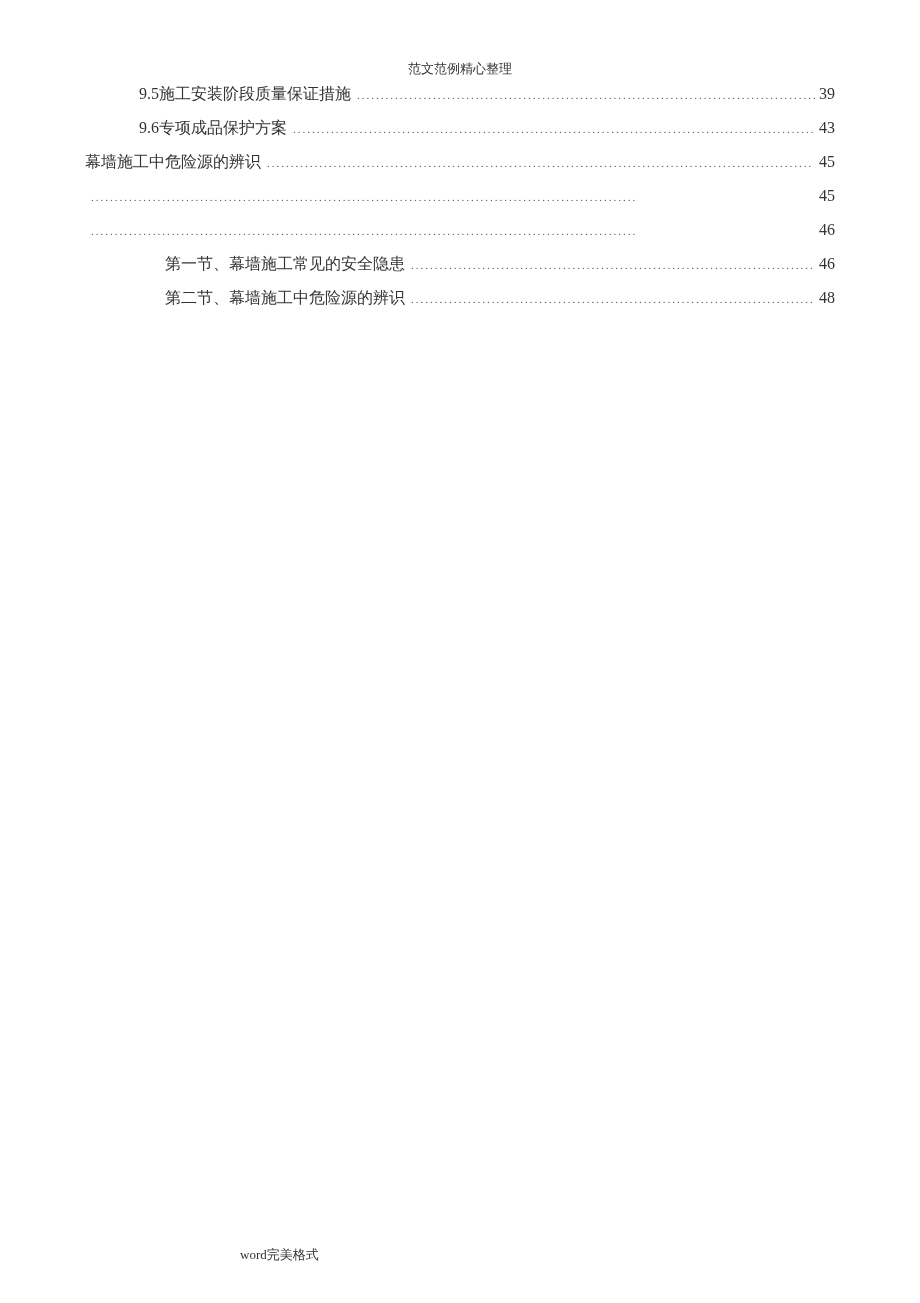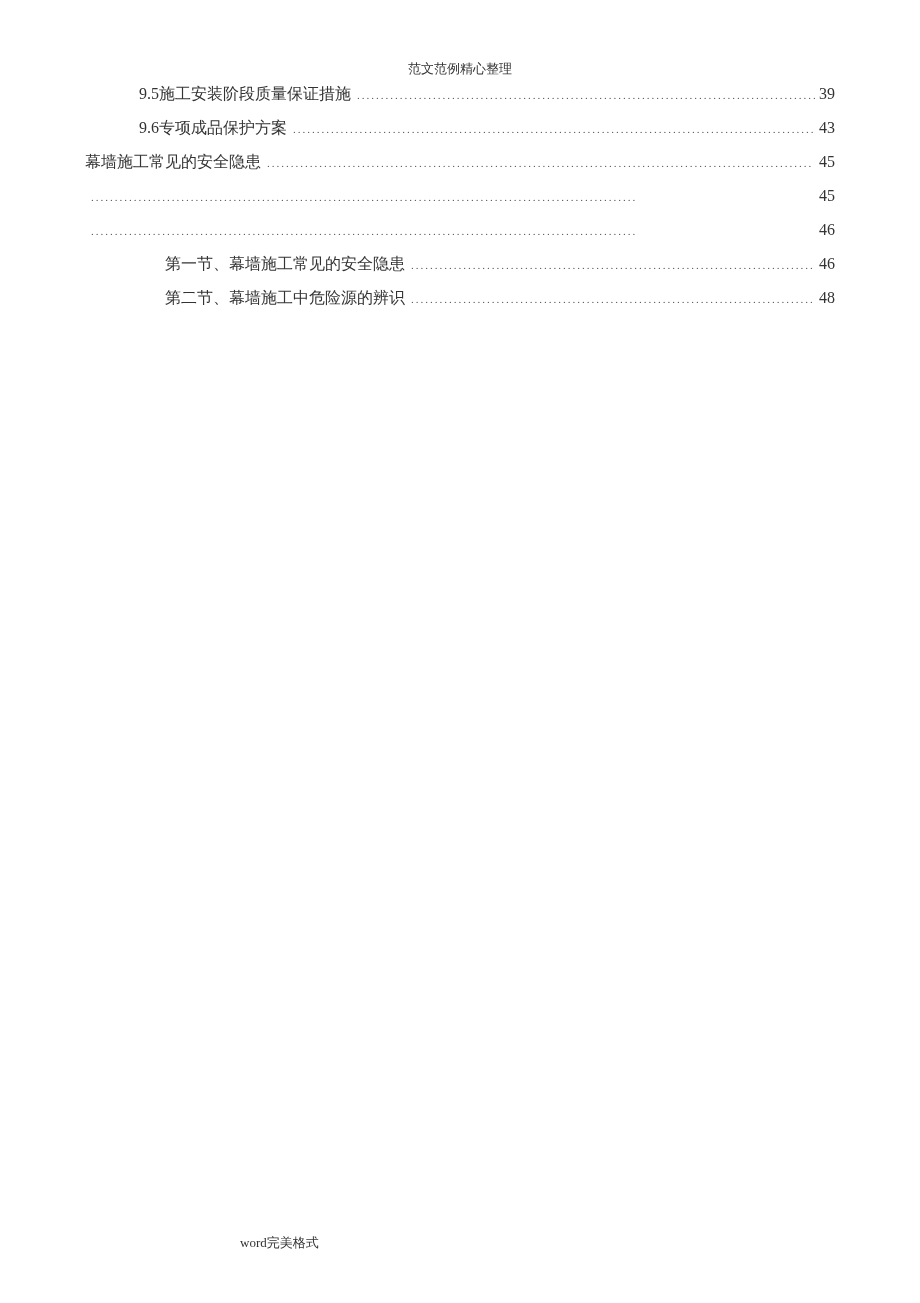--- a/index.html
+++ b/index.html
@@ -57,21 +57,21 @@
     .toc-dots::after {
       content: "...................................................................................................................";
       font-size: 11px;
     }
     .toc-page {
       flex-shrink: 0;
       padding-left: 4px;
     }
     .footer {
       position: absolute;
-      bottom: 51px;
+      bottom: 39px;
       left: 0;
       width: 100%;
       text-align: left;
       padding-left: 240px;
       font-size: 13px;
       color: #333;
     }
   </style>
 </head>
 <body>
@@ -86,21 +86,21 @@
       <span class="toc-title">9.5施工安装阶段质量保证措施</span>
       <span class="toc-dots"></span>
       <span class="toc-page">39</span>
     </div>
     <div class="toc-entry indent-1">
       <span class="toc-title">9.6专项成品保护方案</span>
       <span class="toc-dots"></span>
       <span class="toc-page">43</span>
     </div>
     <div class="toc-entry">
-      <span class="toc-title">幕墙施工常见的安全隐患</span>
+      <span class="toc-title">幕墙施工中危险源的辨识</span>
       <span class="toc-dots"></span>
       <span class="toc-page">45</span>
     </div>
     <div class="toc-entry">
       <span class="toc-dots"></span>
       <span class="toc-page">45</span>
     </div>
     <div class="toc-entry">
       <span class="toc-dots"></span>
       <span class="toc-page">46</span>

